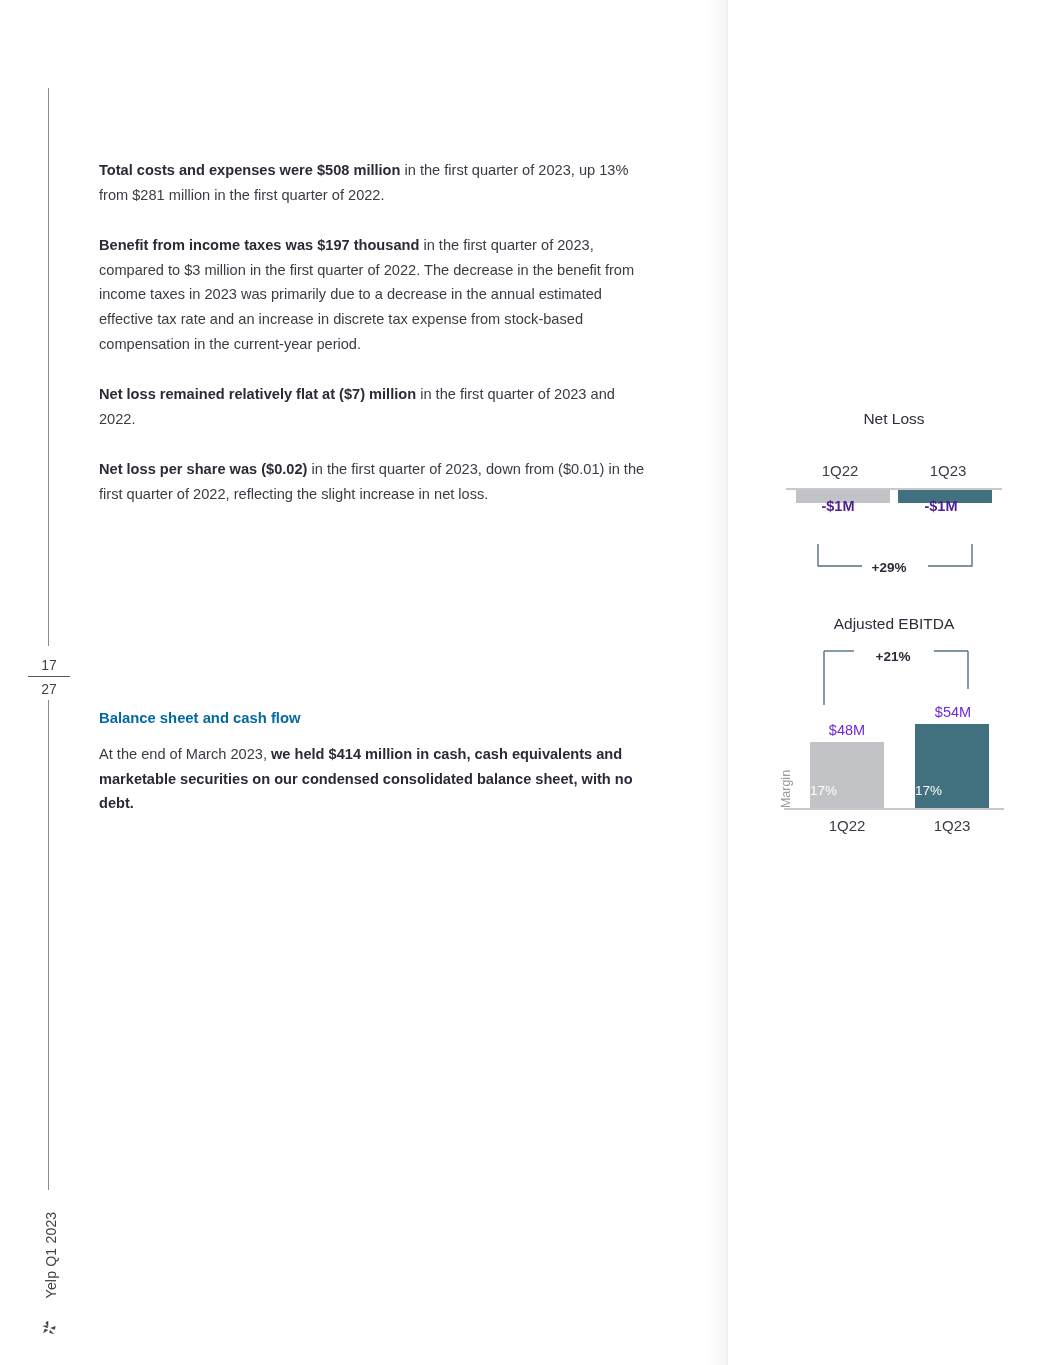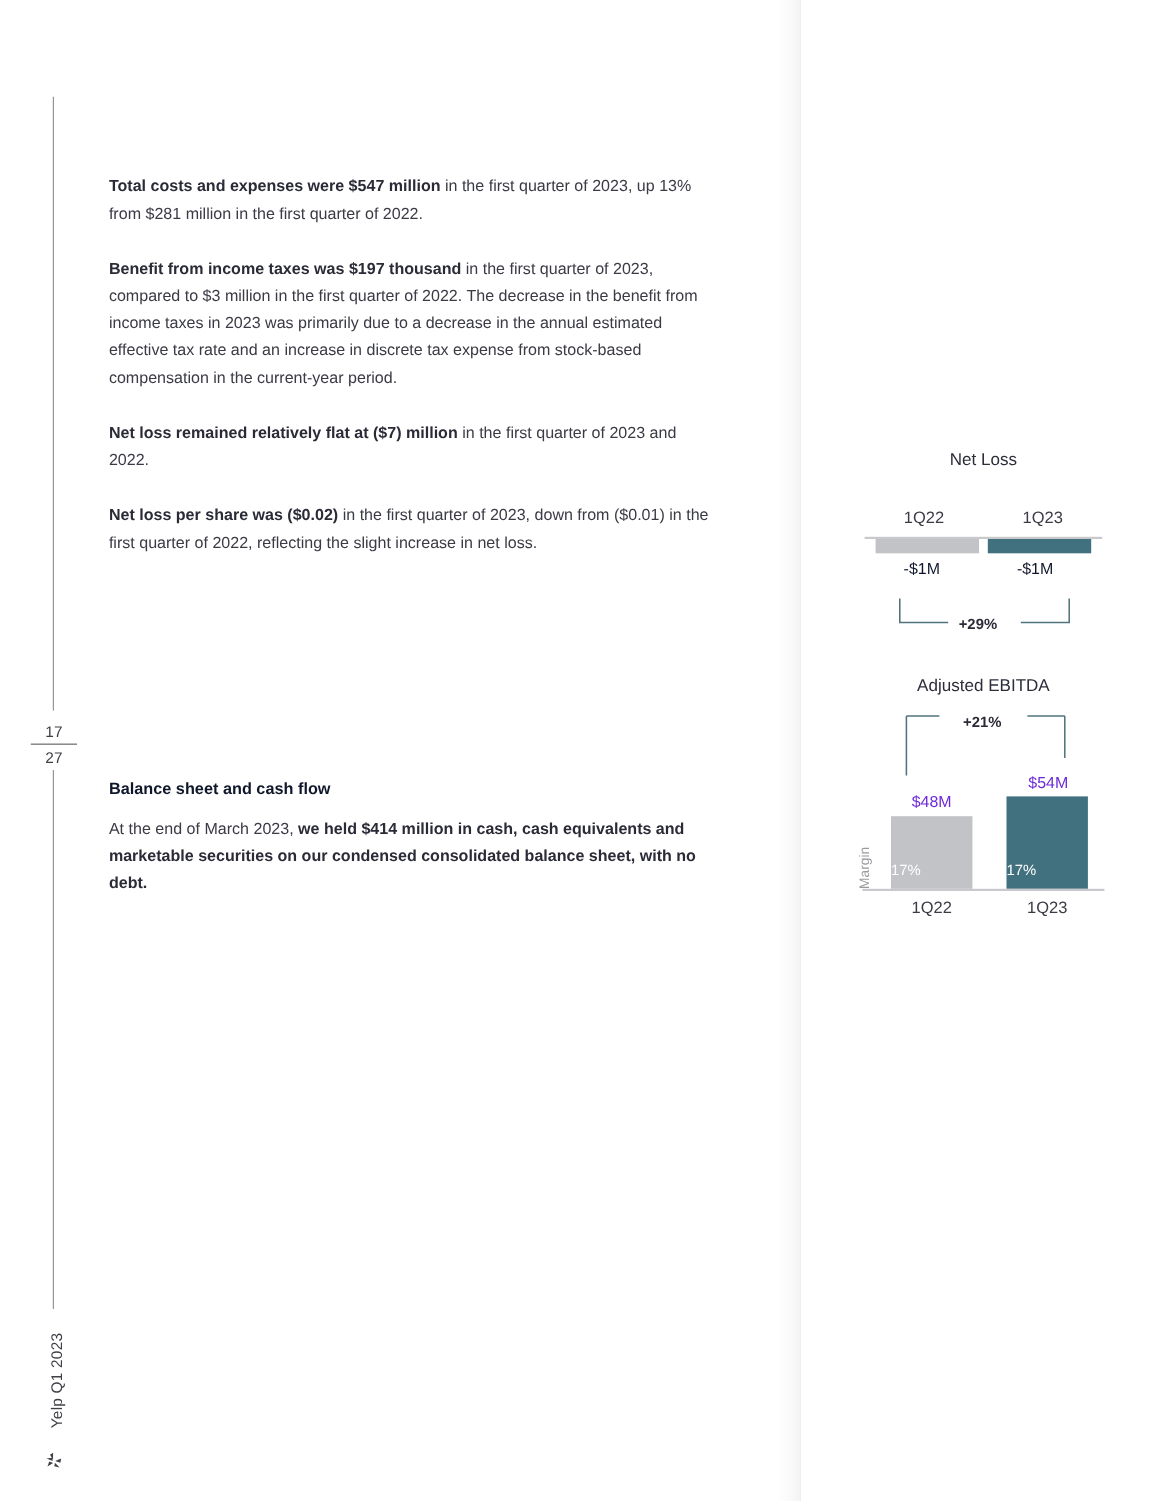--- a/index.html
+++ b/index.html
@@ -106,21 +106,21 @@
   }
   .copy p { margin: 0 0 26px 0; }
   .copy p:last-child { margin-bottom: 0; }
   .copy b, .copy strong { color: #2b2b38; font-weight: 700; }
 
   .sect-head {
     position: absolute;
     left: 99px;
     top: 708px;
     width: 552px;
-    color: #0f172a;
+    color: #0369a1;
     font-size: 14.8px;
     font-weight: 700;
     line-height: 20px;
   }
   .sect-body {
     position: absolute;
     left: 99px;
     top: 742px;
     width: 552px;
     color: #3b3b45;
@@ -165,25 +165,26 @@
     width: 104px;
     text-align: center;
     color: #3b3b45;
     font-size: 15px;
   }
   .nl-cat.q1 { left: 28px; }
   .nl-cat.q2 { left: 136px; }
 
   .nl-val {
     position: absolute;
-    top: 100px;
+    top: 88px;
     width: 104px;
     text-align: center;
-    color: #0f172a;
+    color: #4c1d95;
     font-size: 14.5px;
+    font-weight: bold;
   }
   .nl-val.q1 { left: 26px; }
   .nl-val.q2 { left: 129px; }
 
   .nl-delta-svg { position: absolute; left: 56px; top: 132px; }
   .nl-delta-label {
     position: absolute;
     left: 84px; top: 150px;
     width: 90px; text-align: center;
     color: #2b2b38; font-size: 13.5px; font-weight: 700;
@@ -280,21 +281,21 @@
           <path d="M11.0 11.2 L4.6 8.6 L10.0 8.0 Z"></path>
           <path d="M11.2 13.0 L5.6 16.6 L7.4 11.6 Z"></path>
           <path d="M13.0 12.9 L17.6 17.6 L12.4 16.2 Z"></path>
           <path d="M13.2 11.0 L19.2 8.6 L18.4 12.8 Z"></path>
         </g>
       </svg>
     </div>
   </div>
 
   <div class="copy">
-    <p><b>Total costs and expenses were $547 million</b><span> in the first quarter of 2023, up 13% from $281 million in the first quarter of 2022.</span></p>
+    <p><b>Total costs and expenses were $508 million</b><span> in the first quarter of 2023, up 13% from $281 million in the first quarter of 2022.</span></p>
     <p><b>Benefit from income taxes was $197 thousand</b><span> in the first quarter of 2023, compared to $3 million in the first quarter of 2022. The decrease in the benefit from income taxes in 2023 was primarily due to a decrease in the annual estimated effective tax rate and an increase in discrete tax expense from stock-based compensation in the current-year period.</span></p>
     <p><b>Net loss remained relatively flat at ($7) million</b><span> in the first quarter of 2023 and 2022.</span></p>
     <p><b>Net loss per share was ($0.02)</b><span> in the first quarter of 2023, down from ($0.01) in the first quarter of 2022, reflecting the slight increase in net loss.</span></p>
   </div>
 
   <div class="sect-head">Balance sheet and cash flow</div>
   <div class="sect-body"><span>At the end of March 2023, </span><b>we held $414 million in cash, cash equivalents and marketable securities on our condensed consolidated balance sheet, with no debt.</b></div>
 
   <div class="chart" id="chart-netloss">
     <div class="chart-title">Net Loss</div>

